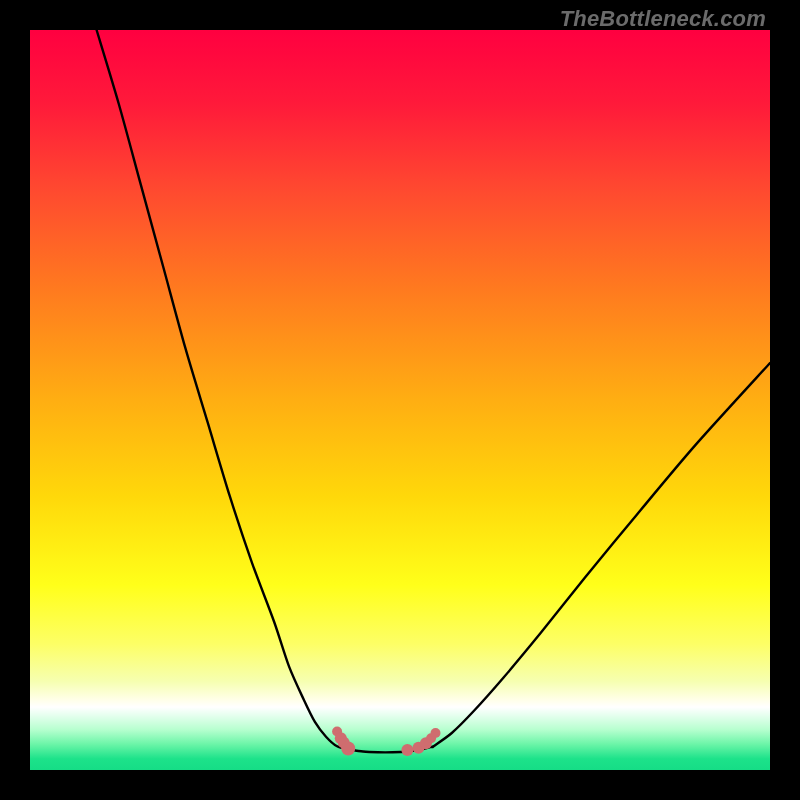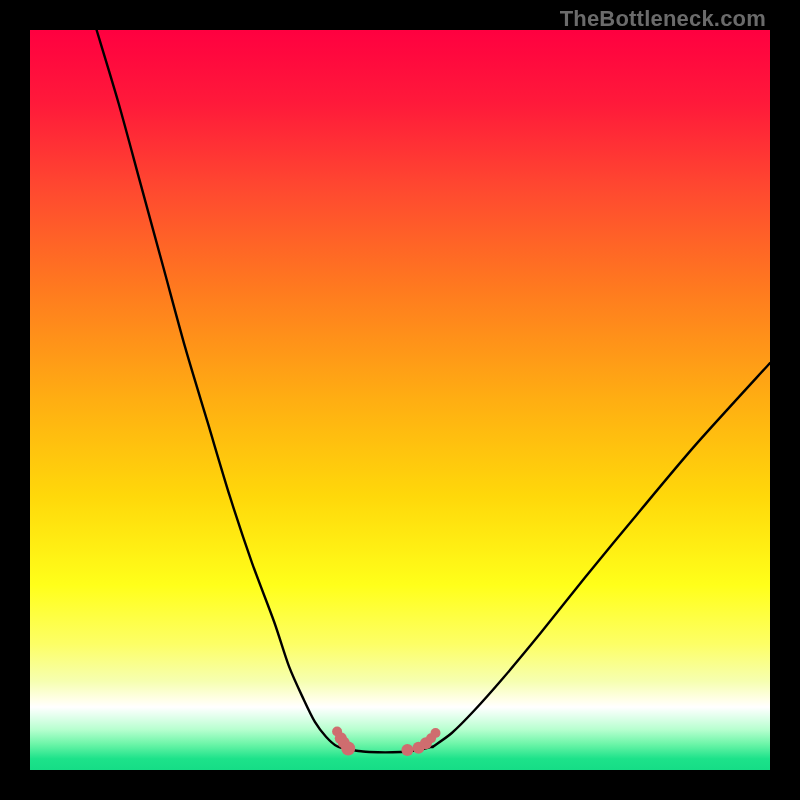--- a/index.html
+++ b/index.html
@@ -9,20 +9,21 @@
     height: 800px;
     background: #000;
     overflow: hidden;
     font-family: Arial, Helvetica, sans-serif;
   }
   .frame {
     position: relative;
     width: 800px;
     height: 568px;
     background: #000;
+    font-style: italic;
   }
   .plot-area {
     position: absolute;
     left: 30px;
     top: 30px;
     width: 740px;
     height: 740px;
     overflow: hidden;
   }
   .gradient {

